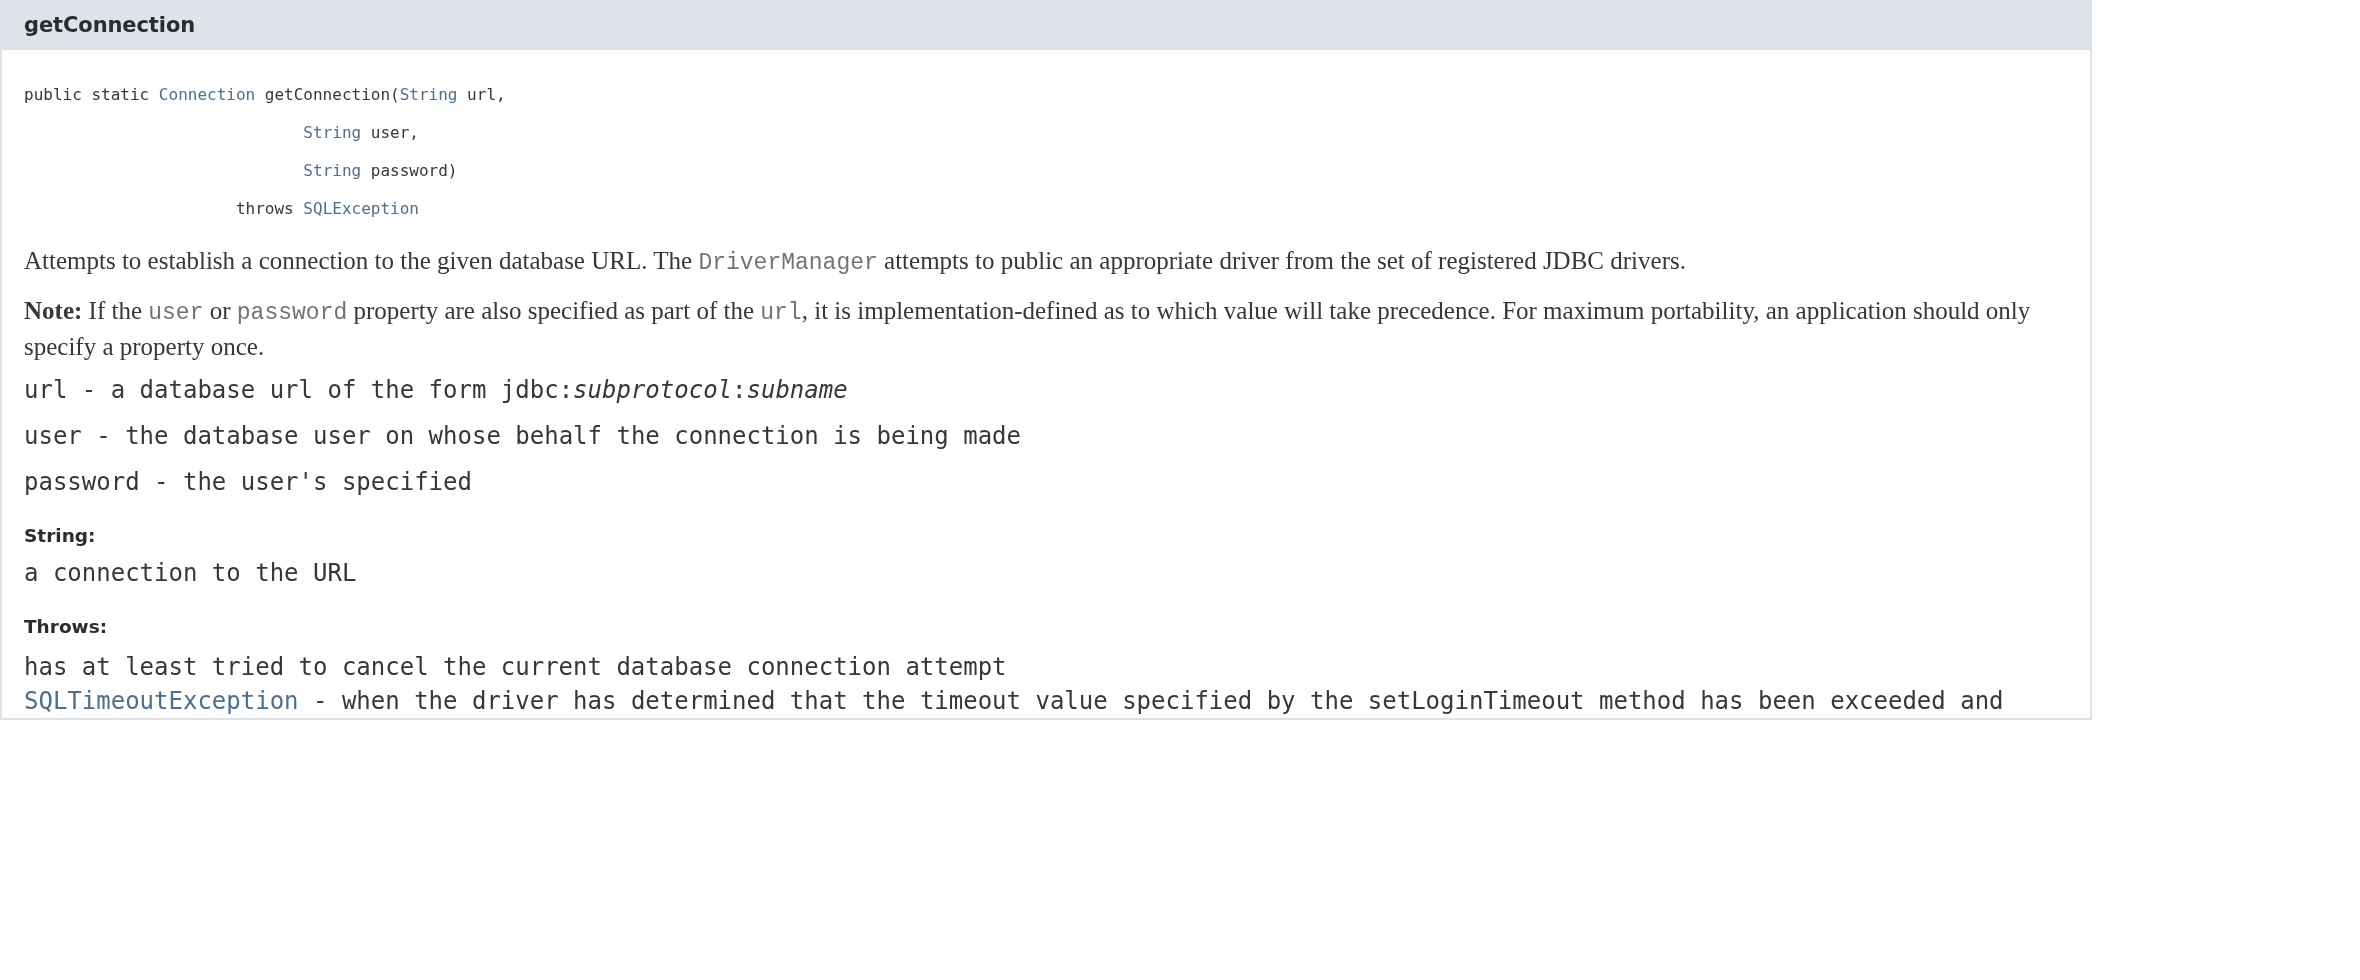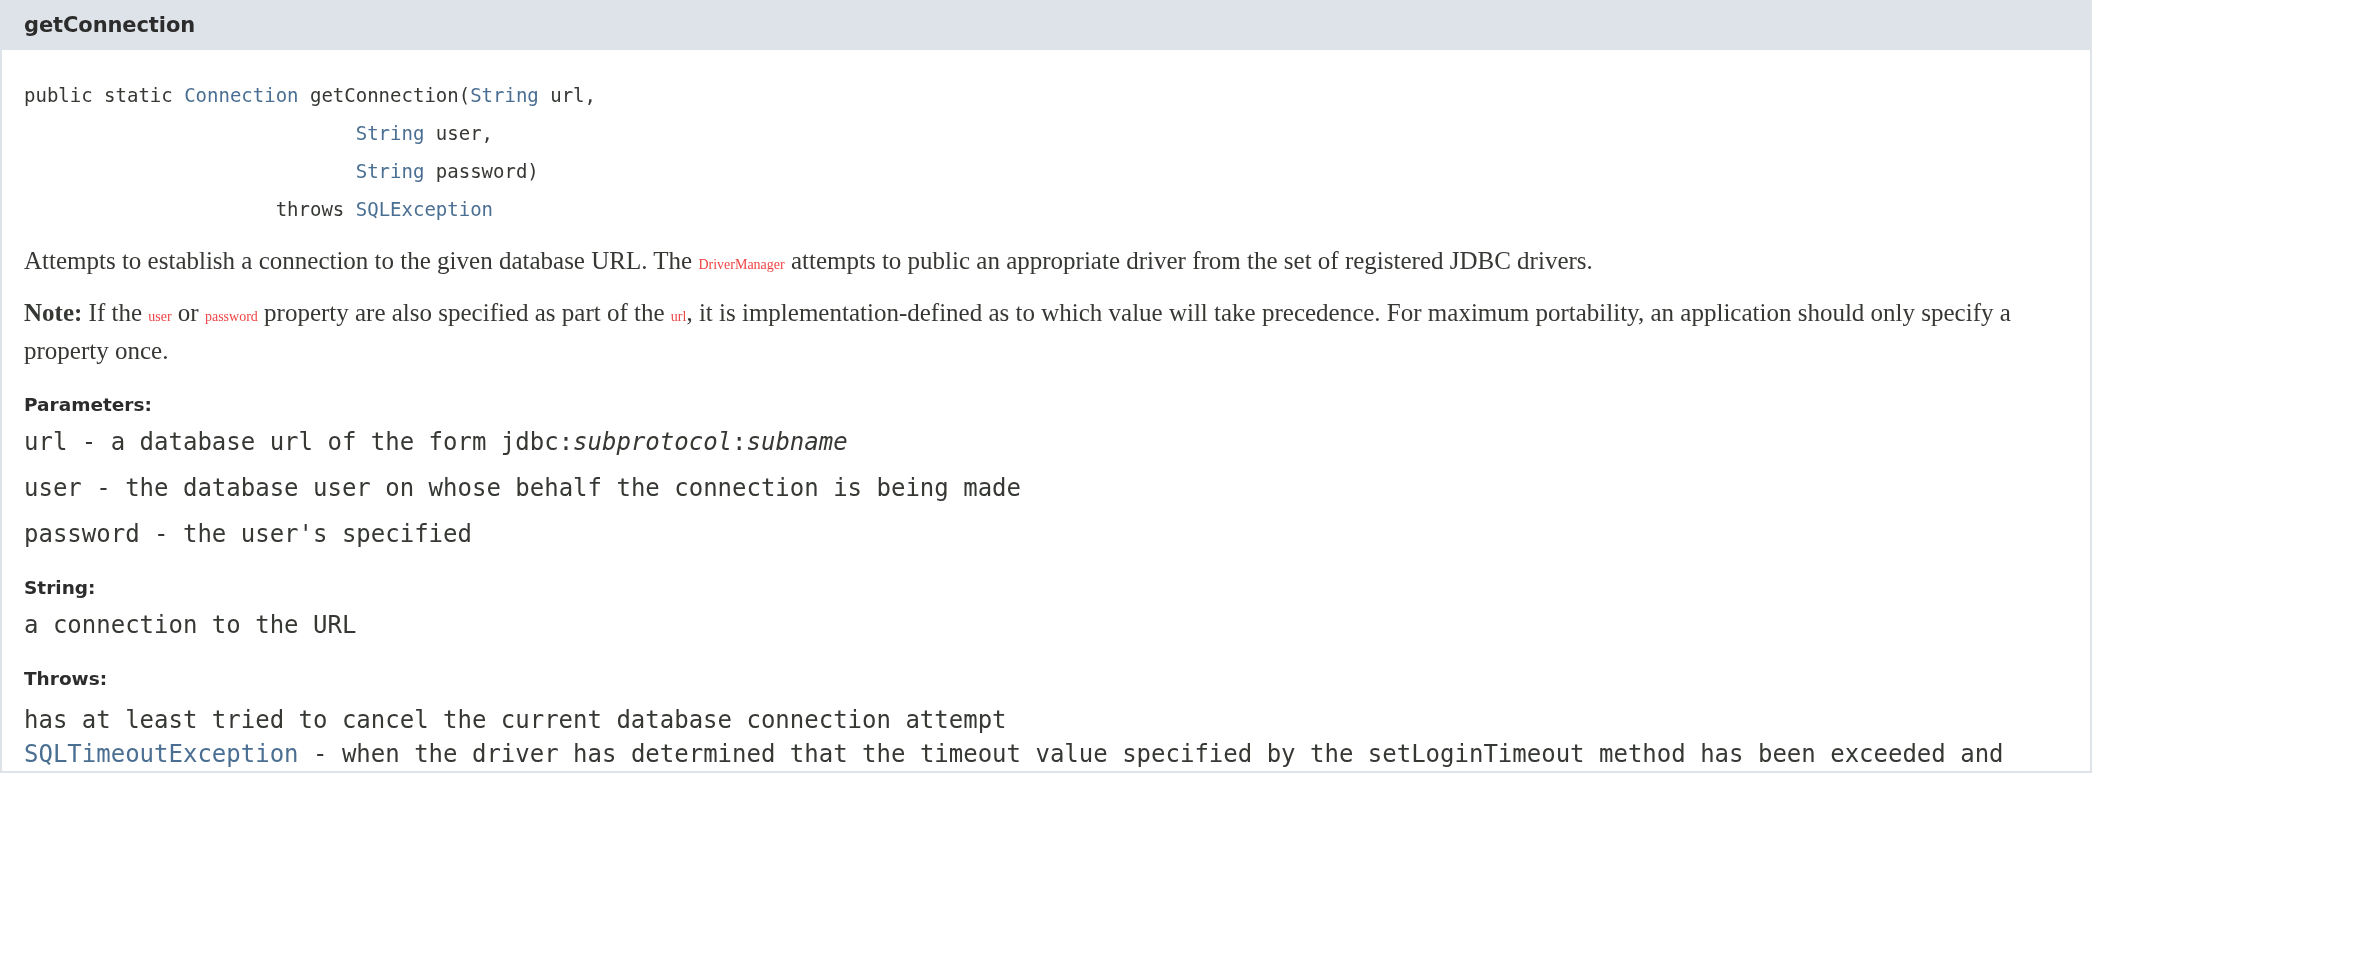--- a/index.html
+++ b/index.html
@@ -42,44 +42,44 @@
 
   
   .member-body {
     padding: 0 22px 0 22px;
     background: #ffffff;
   }
 
   
   .signature {
     font-family: "DejaVu Sans Mono", monospace;
-    font-size: 19px;
+    font-size: 16px;
     line-height: 38px;
     color: #353833;
     white-space: pre;
     padding-top: 26px;
     padding-bottom: 8px;
   }
   .sig-line { display: block; }
   .type-link { color: #4a6f92; }
 
   
   .block {
     font-family: "Liberation Serif", serif;
     font-size: 25px;
     line-height: 34px;
     color: #353833;
     margin: 14px 0 0 0;
   }
   .block.first-block { margin-top: 8px; }
   .block b { font-weight: bold; }
   .block code {
-    font-family: Liberation Serif, serif;
-    font-size: 14px;
-    color: #ef4444;
+    font-family: Liberation Mono, monospace;
+    font-size: 23px;
+    color: #737373;
   }
 
   
   .section-label {
     font-family: "DejaVu Sans", sans-serif;
     font-weight: bold;
     font-size: 18.5px;
     color: #2c2c2c;
     margin: 26px 0 0 0;
     line-height: 1.2;
@@ -108,21 +108,20 @@
   </div>
 
   <div class="member-body">
 
     <div class="signature"><span class="sig-line"><span>public static </span><span class="type-link">Connection</span><span> getConnection(</span><span class="type-link">String</span><span> url,</span></span><span class="sig-line"><span>                             </span><span class="type-link">String</span><span> user,</span></span><span class="sig-line"><span>                             </span><span class="type-link">String</span><span> password)</span></span><span class="sig-line"><span>                      </span><span>throws </span><span class="type-link">SQLException</span></span></div>
 
     <p class="block first-block"><span>Attempts to establish a connection to the given database URL. The </span><code>DriverManager</code><span> attempts to public an appropriate driver from the set of registered JDBC drivers.</span></p>
 
     <p class="block"><b>Note:</b><span> If the </span><code>user</code><span> or </span><code>password</code><span> property are also specified as part of the </span><code>url</code><span>, it is implementation-defined as to which value will take precedence. For maximum portability, an application should only specify a property once.</span></p>
 
-    <div class="section-label">Parameters:</div>
 
     <div class="dd-line tight"><span>url</span><span> - </span><span>a database url of the form jdbc:</span><em>subprotocol</em><span>:</span><em>subname</em></div>
 
     <div class="dd-line"><span>user</span><span> - </span><span>the database user on whose behalf the connection is being made</span></div>
 
     <div class="dd-line"><span>password</span><span> - </span><span>the user's specified</span></div>
 
     <div class="section-label">String:</div>
     <div class="dd-line tight">a connection to the URL</div>
 

